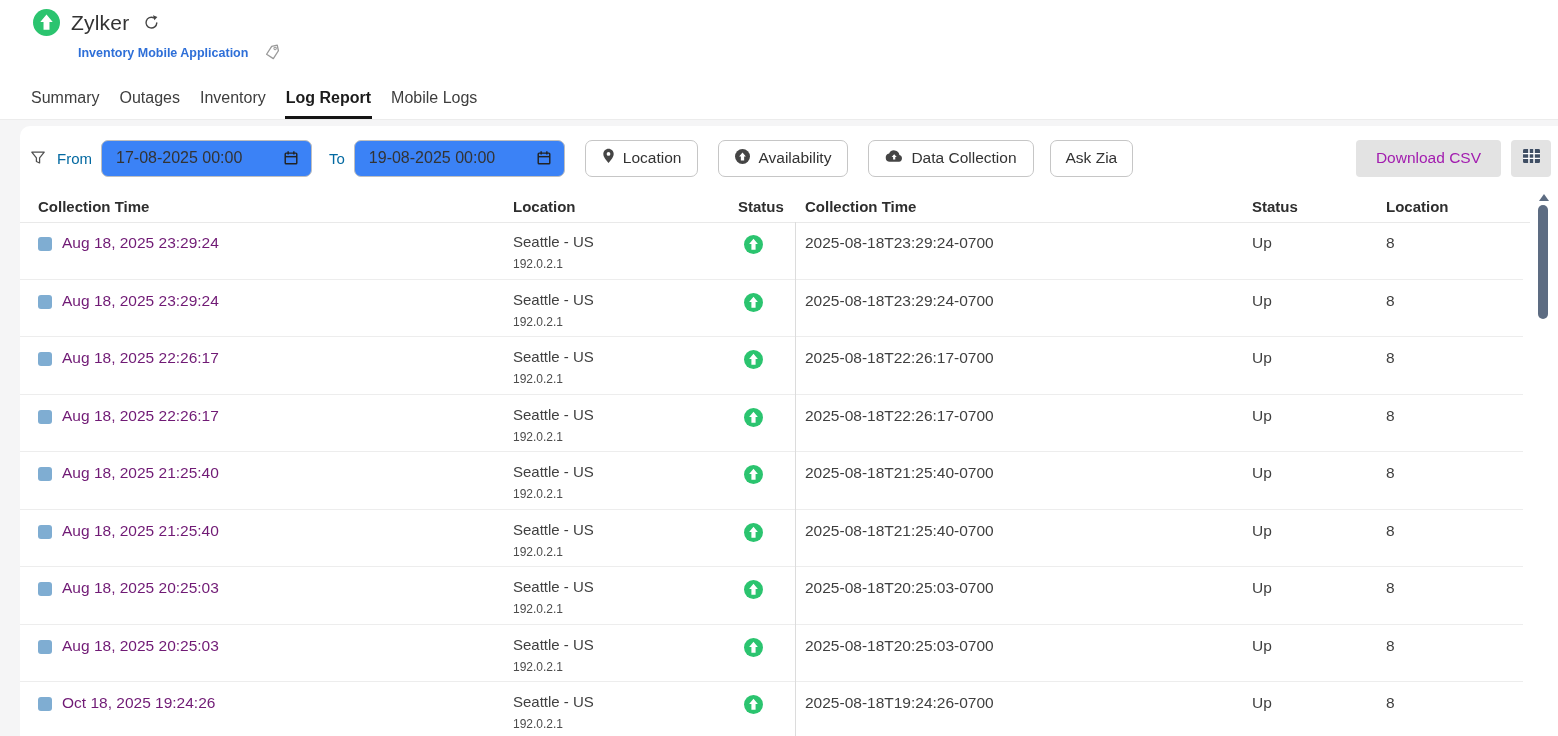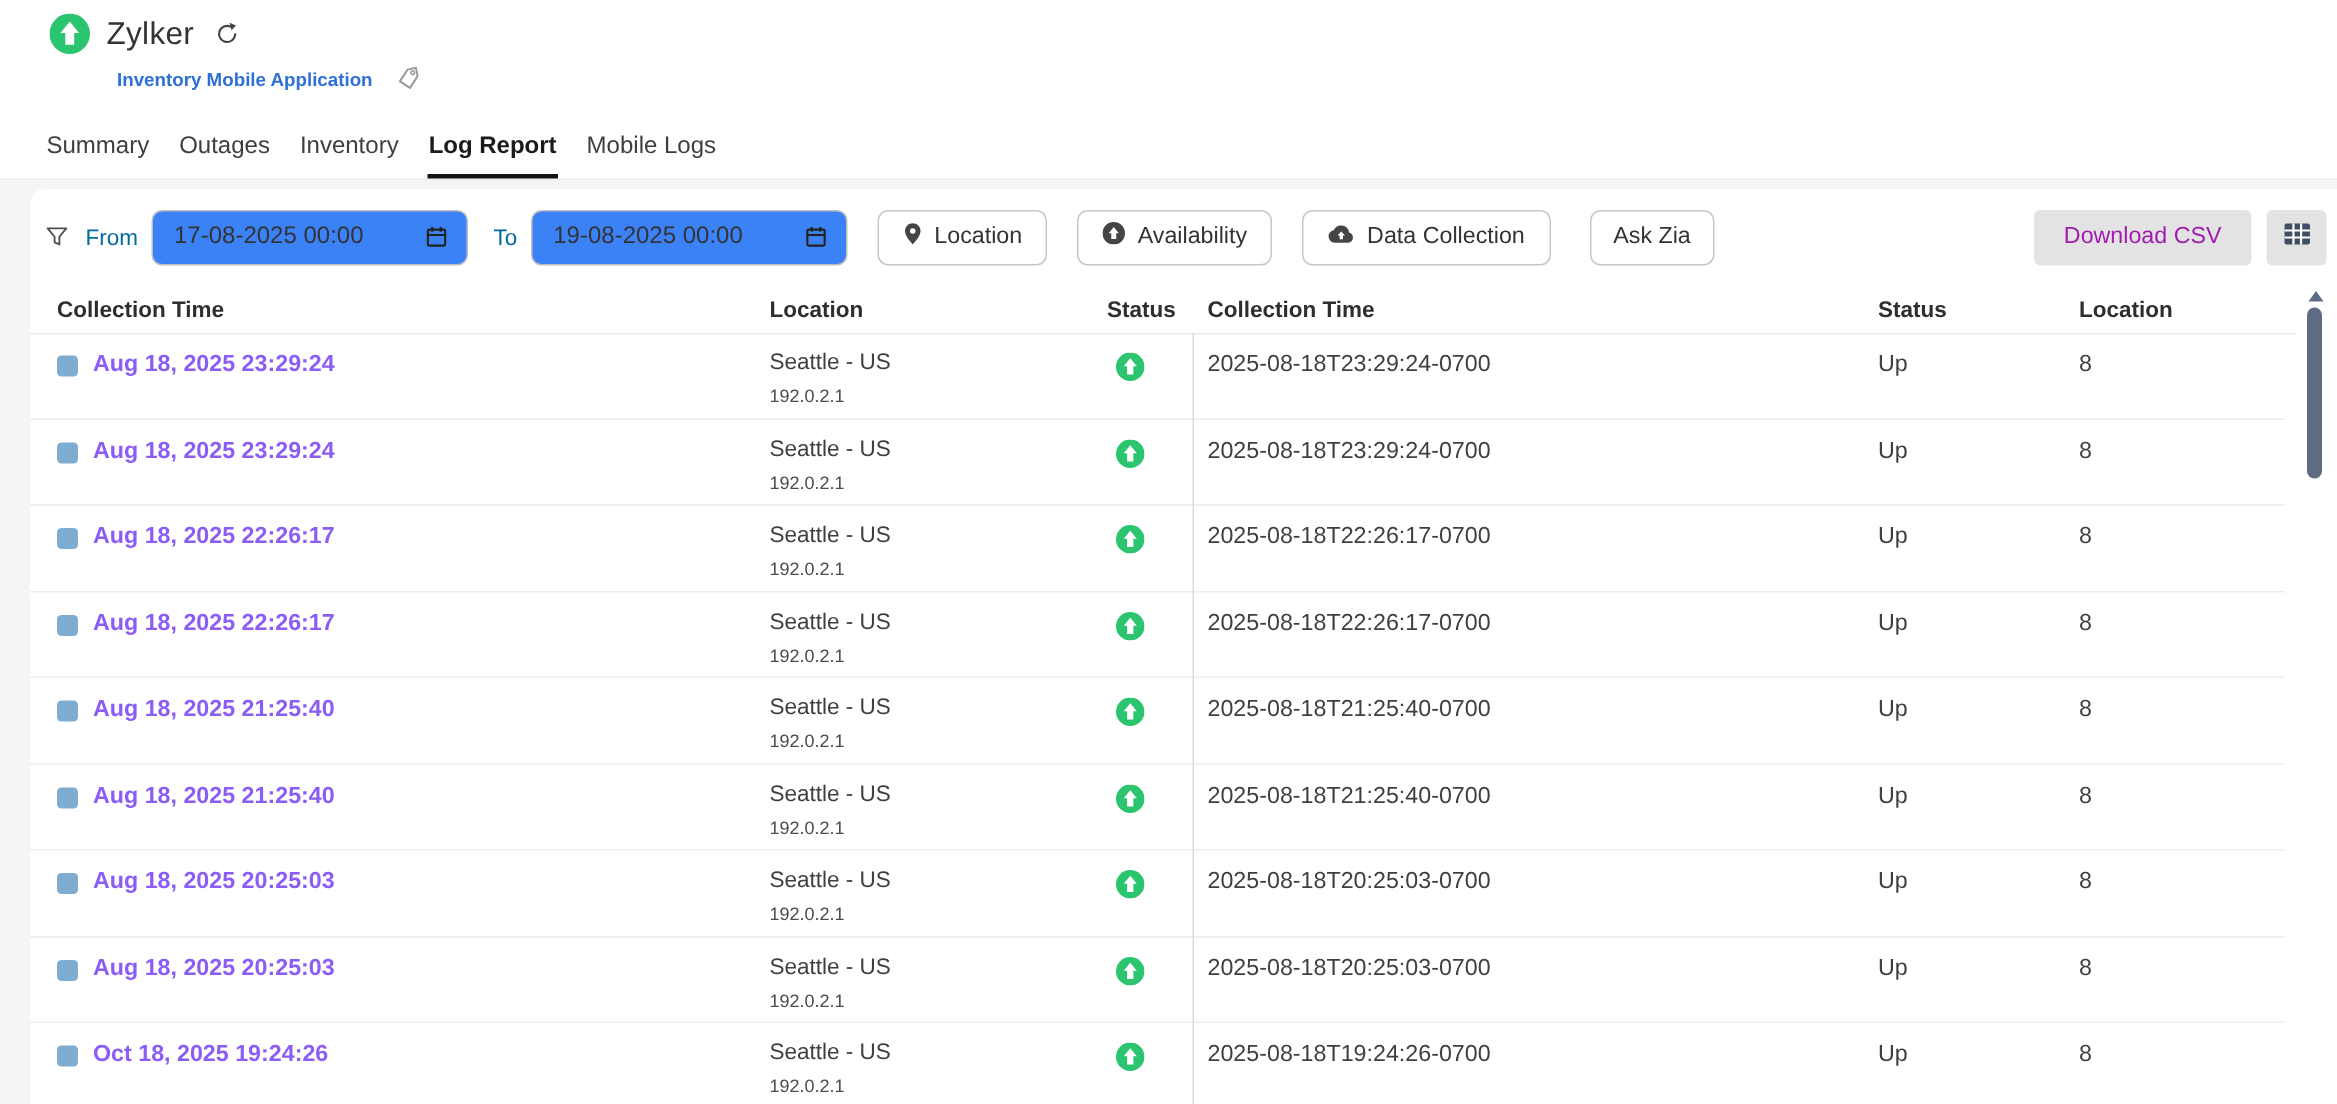--- a/index.html
+++ b/index.html
@@ -56,21 +56,21 @@
     border:1px solid #bfbfbf; border-radius:7px; background:#3b82f6;
     display:flex; align-items:center; justify-content:space-between;
     padding:0 12px 0 14px; font-size:16px; color:#333; cursor:text;
   }
   .cal { display:inline-flex; cursor:pointer; }
   .fbtn {
     margin-left:20px; height:37px; border:1px solid #c6c6c6; border-radius:7px; background:#fff;
     display:flex; align-items:center; gap:8px; padding:0 16px;
     font-size:15.5px; color:#333; font-family:inherit; cursor:pointer;
   }
-  .fbtn.zia { margin-left:26px; padding:0 15px; }
+  .fbtn.zia { margin-left:16px; padding:0 15px; }
   .spacer { flex:1; }
   .gray-btn {
     height:37px; border:none; border-radius:4px; background:#e3e3e3;
     font-size:15.5px; color:#a21caf; padding:0 20px; font-family:inherit; cursor:pointer;
   }
   .gray-btn.icon-only { width:40px; padding:0; margin-left:10px; margin-right:7px; display:flex; align-items:center; justify-content:center; }
 
   
   .thead { position:absolute; top:70px; left:0; right:0; height:26px; }
   .thead span { position:absolute; top:2px; font-size:15px; font-weight:700; color:#2e2e2e; }
@@ -78,21 +78,21 @@
   .h-ct-r { left:785px; } .h-st-r { left:1232px; } .h-loc-r { left:1366px; }
   .thead-line { position:absolute; top:96px; left:0; right:28px; height:1px; background:#e9e9e9; }
 
   .tbody { position:absolute; top:96px; left:0; right:0; bottom:0; overflow:hidden; }
   .trow { position:relative; height:57.5px; }
   .trow::after { content:""; position:absolute; left:0; right:35px; bottom:0; height:1px; background:#ededed; }
   .cb {
     position:absolute; left:18px; top:15px; width:14px; height:14px; border-radius:3px;
     background:var(--checkbox-blue,#7fadd2); cursor:pointer;
   }
-  .c-time { position:absolute; left:42px; top:12px; font-size:15.5px; color:#8b5cf6;font-weight:bold; }
+  .c-time { position:absolute; left:42px; top:12px; font-size:15.5px; color:#701a75; }
   .c-loc { position:absolute; left:493px; top:11px; }
   .loc-name { display:block; font-size:15px; color:#3f3f3f; }
   .loc-ip { display:block; font-size:12px; color:#4c4c4c; margin-top:7px; }
   .c-status { position:absolute; left:724px; top:13px; display:inline-flex; }
   .c-rawtime { position:absolute; left:785px; top:12px; font-size:15.5px; color:#3f3f3f; }
   .c-statustext { position:absolute; left:1232px; top:12px; font-size:15.5px; color:#3f3f3f; }
   .c-locid { position:absolute; left:1366px; top:12px; font-size:15.5px; color:#3f3f3f; }
 
   .vdivider { position:absolute; top:96px; bottom:0; left:775px; width:1px; background:#dcdcdc; }
 

